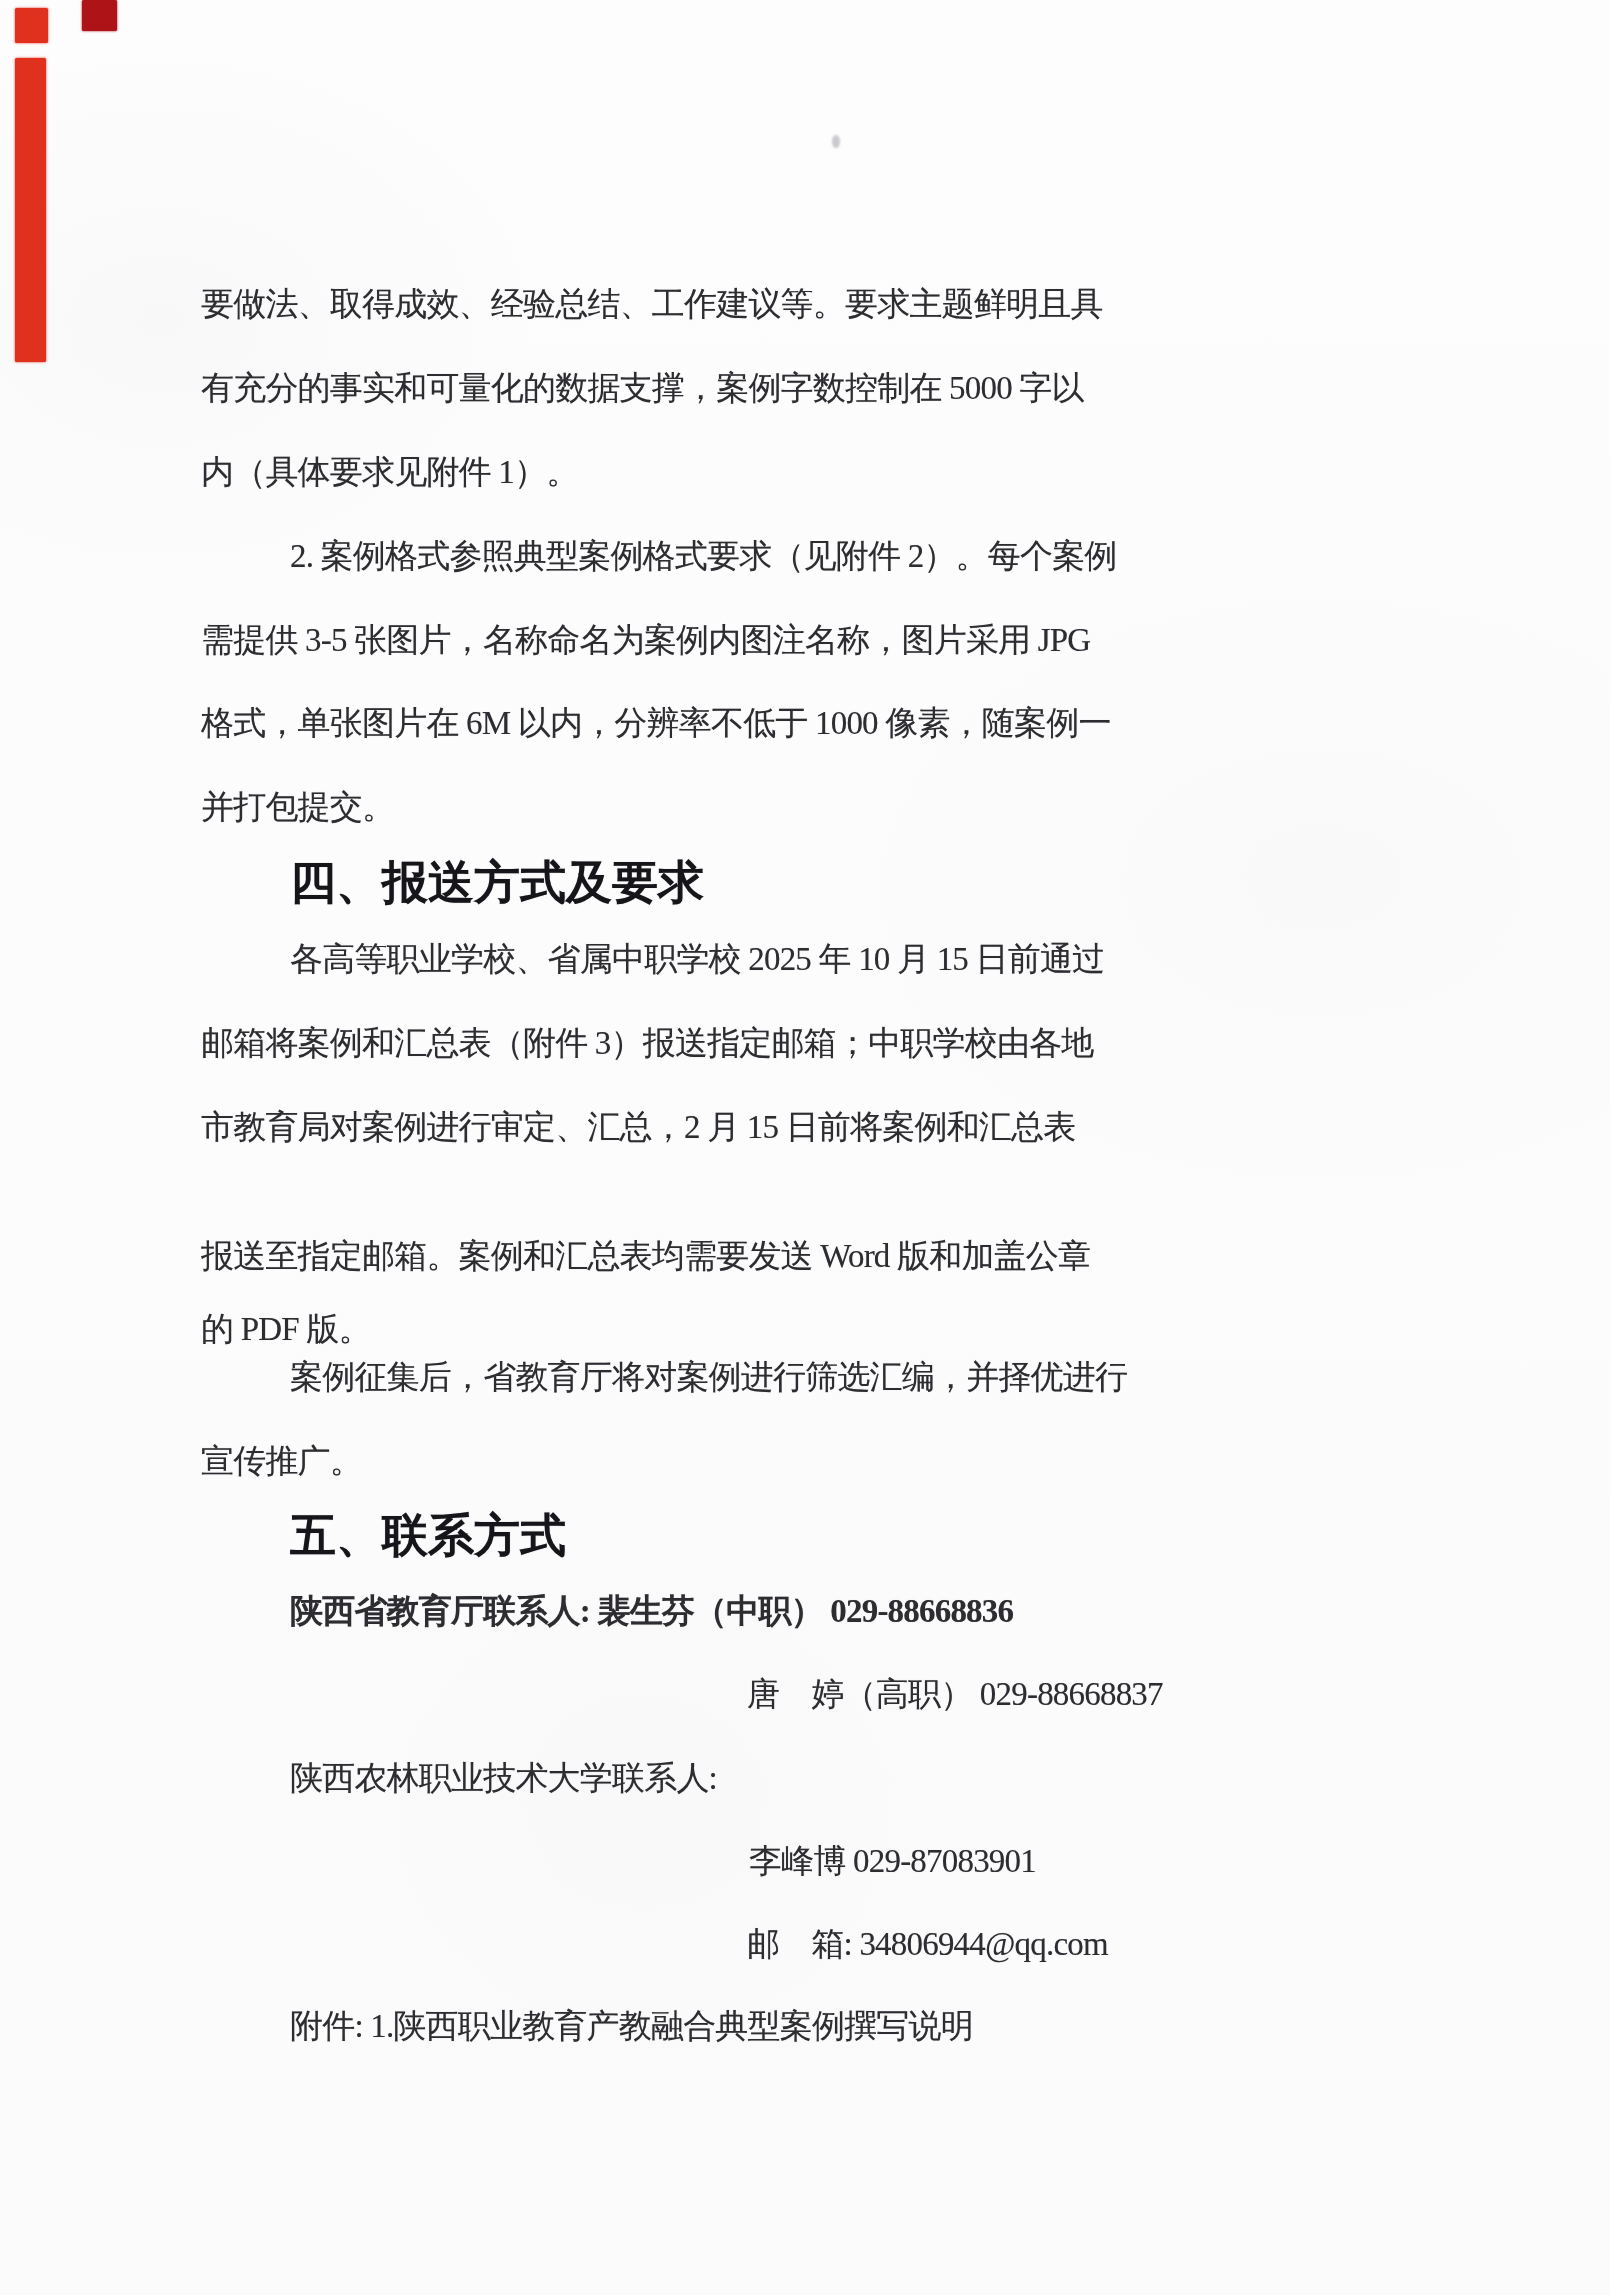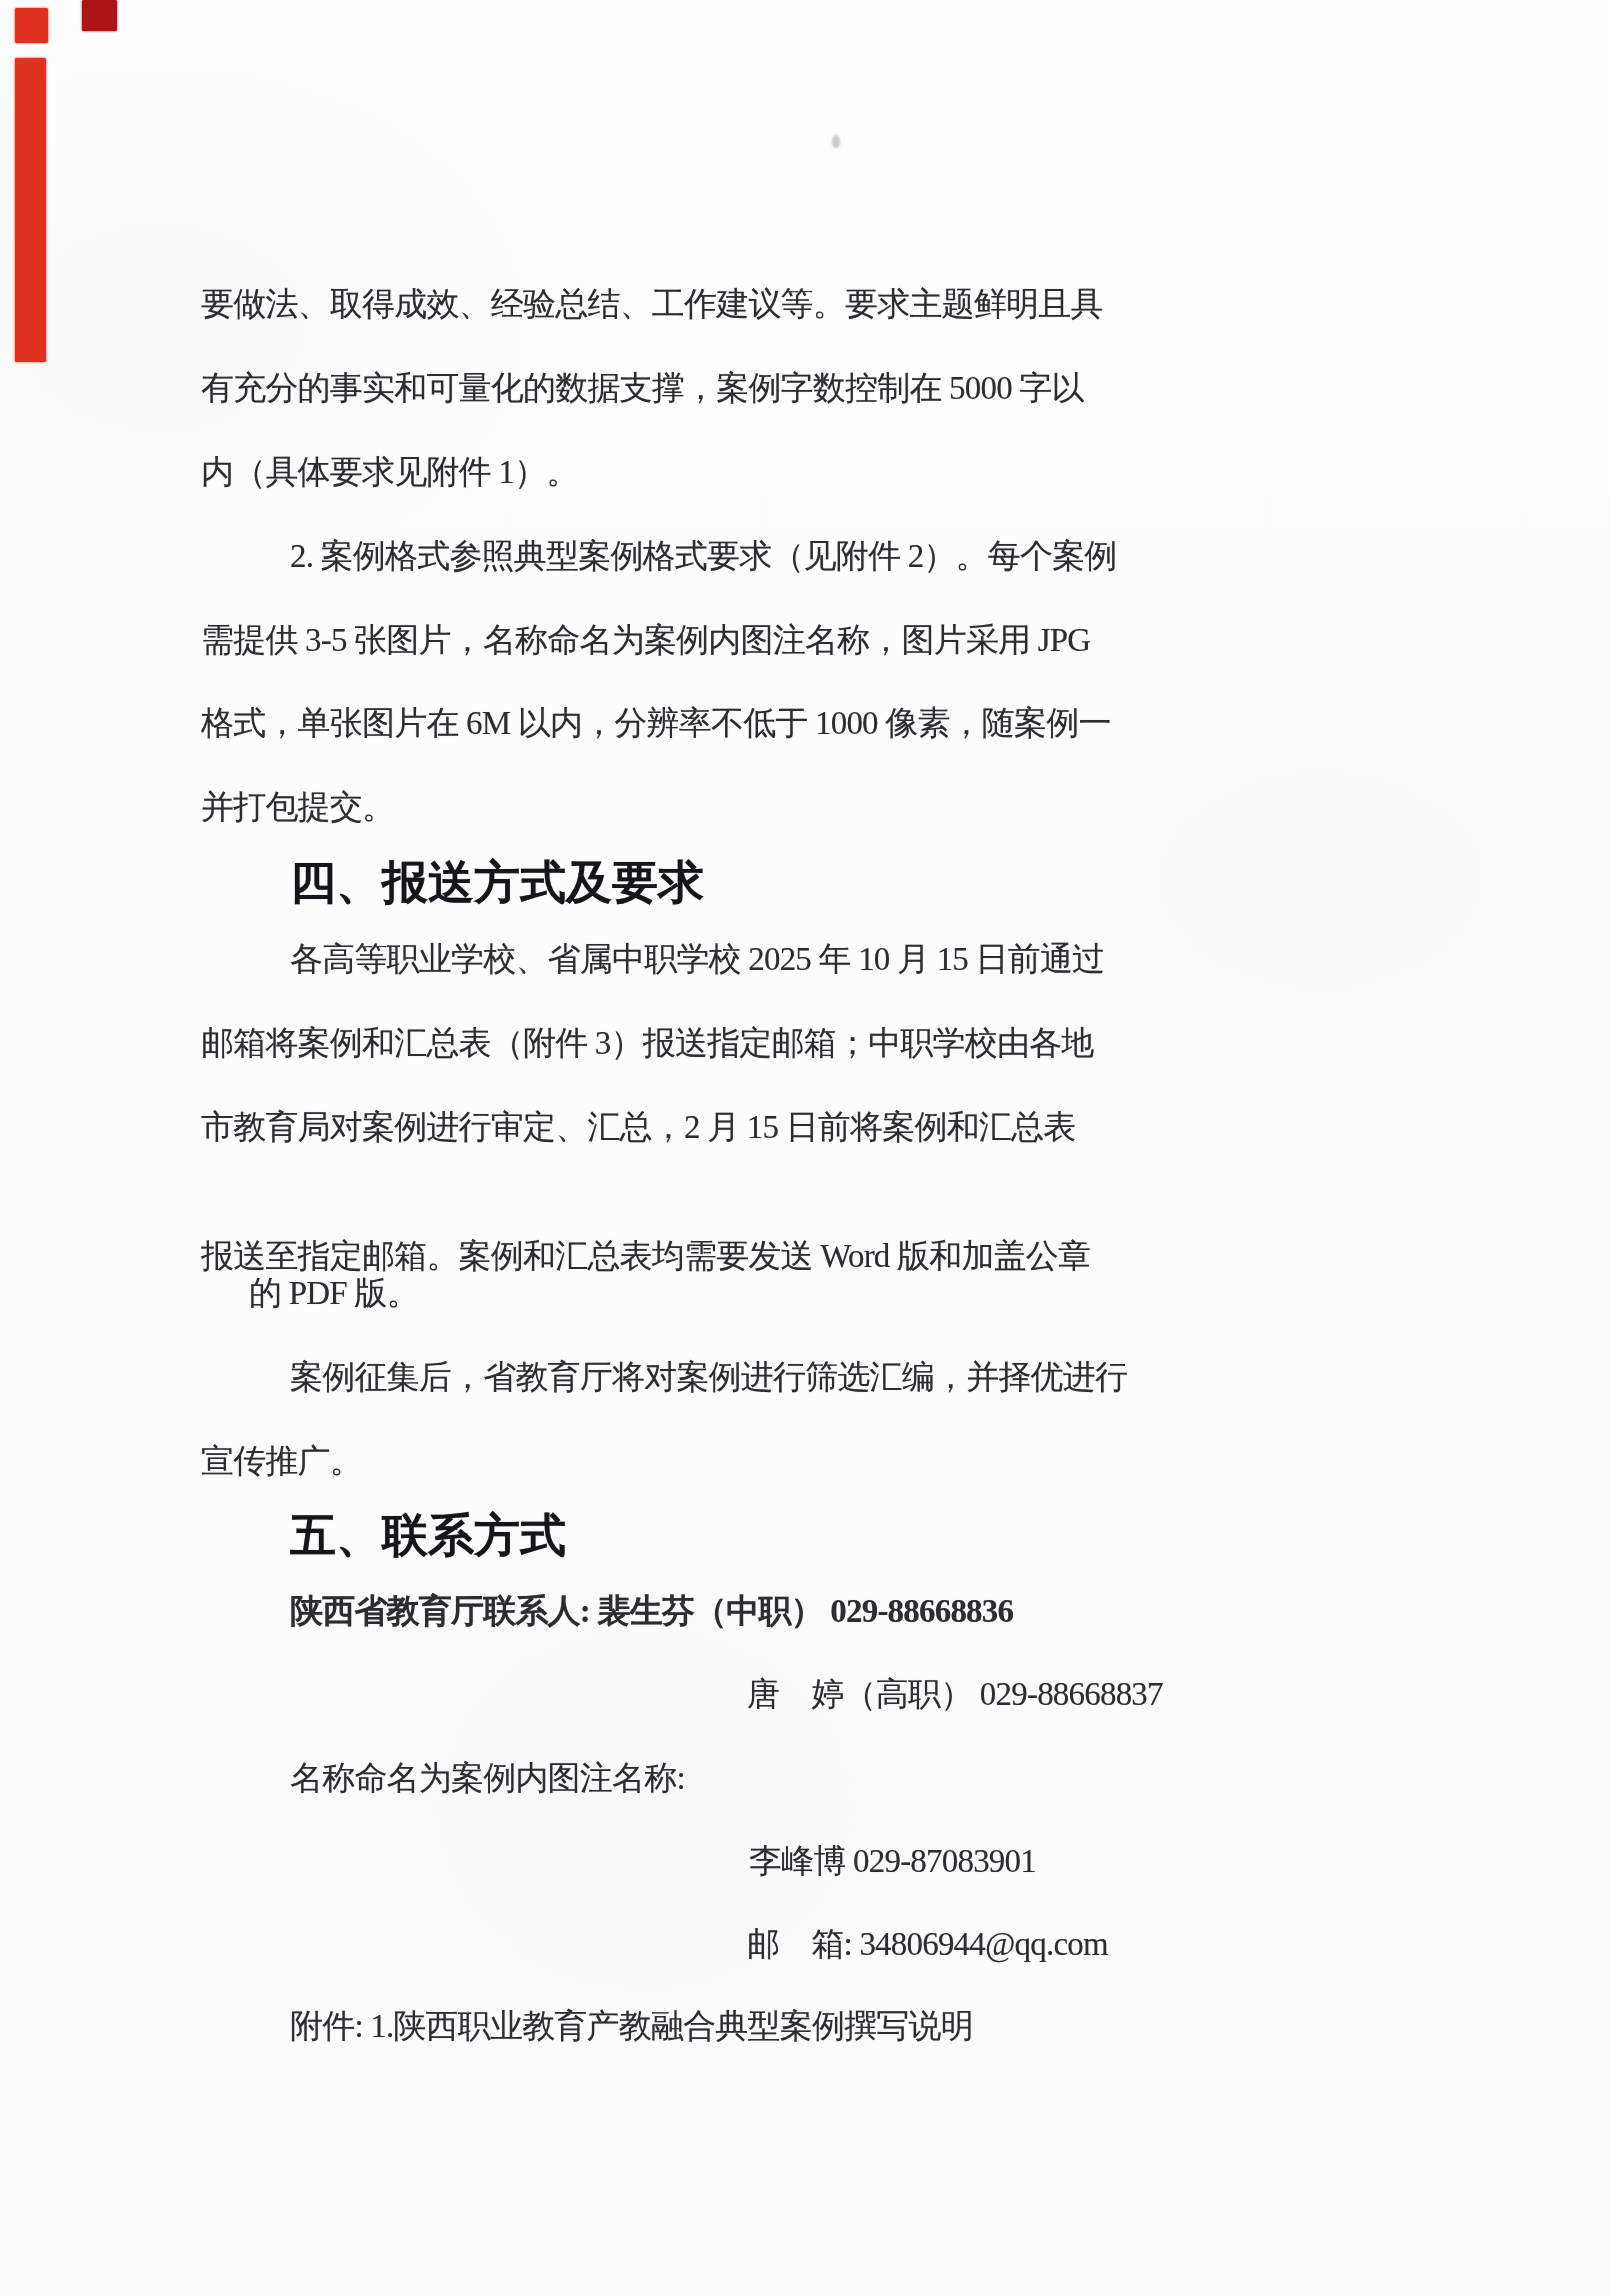--- a/index.html
+++ b/index.html
@@ -67,25 +67,25 @@
       <div class="line" style="left: 201px; top: 455px;">内（具体要求见附件 1）。</div>
       <div class="line" style="left: 290px; top: 539px;">2. 案例格式参照典型案例格式要求（见附件 2）。每个案例</div>
       <div class="line" style="left: 201px; top: 623px;">需提供 3-5 张图片，名称命名为案例内图注名称，图片采用 JPG</div>
       <div class="line" style="left: 201px; top: 706px;">格式，单张图片在 6M 以内，分辨率不低于 1000 像素，随案例一</div>
       <div class="line" style="left: 201px; top: 790px;">并打包提交。</div>
       <div class="line heading" style="left: 290px; top: 858px;">四、报送方式及要求</div>
       <div class="line" style="left: 290px; top: 942px;">各高等职业学校、省属中职学校 2025 年 10 月 15 日前通过</div>
       <div class="line" style="left: 201px; top: 1026px; text-align: right;">邮箱将案例和汇总表（附件 3）报送指定邮箱；中职学校由各地</div>
       <div class="line" style="left: 201px; top: 1110px;">市教育局对案例进行审定、汇总，2 月 15 日前将案例和汇总表</div>
       <div class="line" style="left: 201px; top: 1194px; margin-top: 45px;">报送至指定邮箱。案例和汇总表均需要发送 Word 版和加盖公章</div>
-      <div class="line" style="left: 201px; top: 1276px; margin-left: 48px;">的 PDF 版。</div>
+      <div class="line" style="left: 201px; top: 1312px;">的 PDF 版。</div>
       <div class="line" style="left: 290px; top: 1360px;">案例征集后，省教育厅将对案例进行筛选汇编，并择优进行</div>
       <div class="line" style="left: 201px; top: 1444px;">宣传推广。</div>
       <div class="line heading" style="left: 290px; top: 1511px;">五、联系方式</div>
       <div class="line" style="left: 290px; top: 1594px; font-weight: bold;">陕西省教育厅联系人: 裴生芬（中职） 029-88668836</div>
       <div class="line" style="left: 747px; top: 1677px;">唐　婷（高职） 029-88668837</div>
-      <div class="line" style="left: 290px; top: 1761px;">名称命名为案例内图注名称:</div>
+      <div class="line" style="left: 290px; top: 1761px;">陕西农林职业技术大学联系人:</div>
       <div class="line" style="left: 749px; top: 1844px;">李峰博 029-87083901</div>
       <div class="line" style="left: 747px; top: 1927px;">邮　箱: 34806944@qq.com</div>
       <div class="line" style="left: 290px; top: 2009px;">附件: 1.陕西职业教育产教融合典型案例撰写说明</div>
     </div>
 </div>
 
 
 </body></html>

